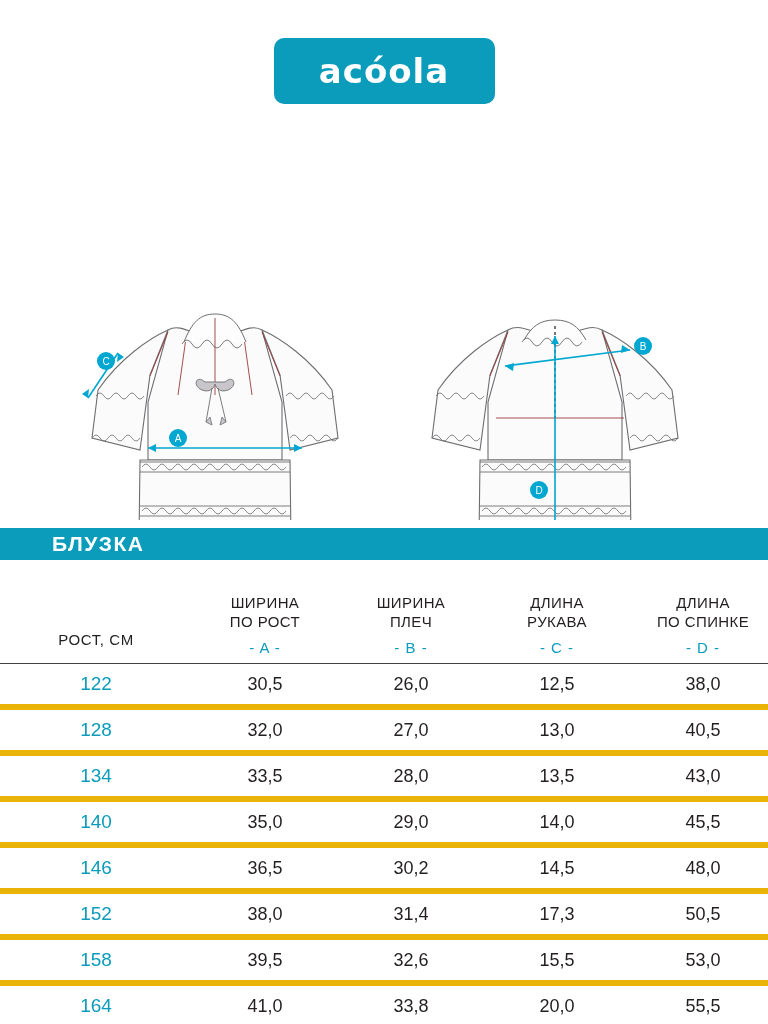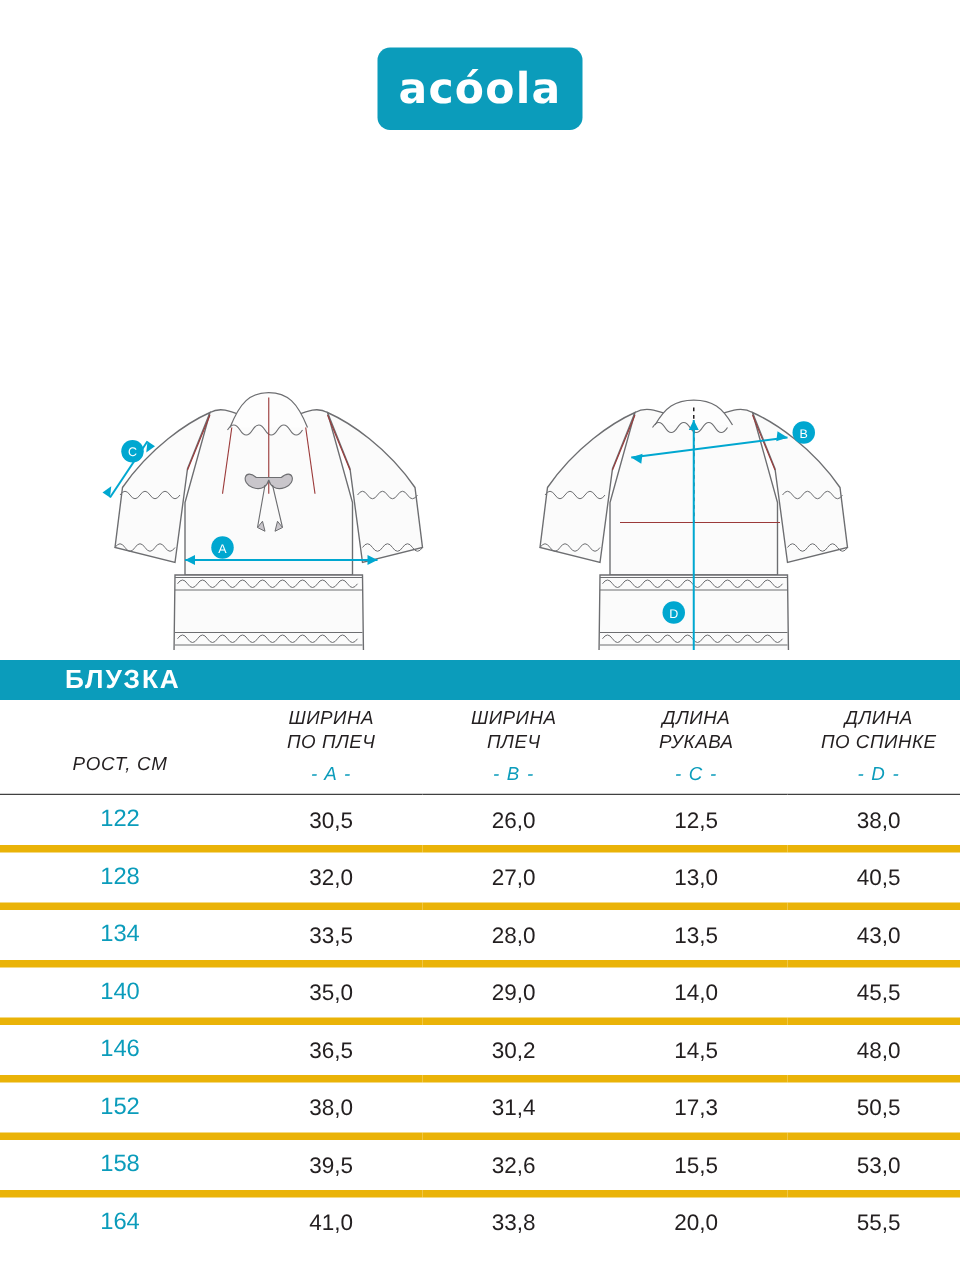--- a/index.html
+++ b/index.html
@@ -19,21 +19,21 @@
   
   .logo-wrap {
     position: absolute;
     top: 38px;
     left: 0;
     width: 768px;
     display: flex;
     justify-content: center;
   }
   .logo-box {
-    width: 164px;
+    width: 221px;
     height: 66px;
     background: #0b9cbb;
     border-radius: 10px;
     display: flex;
     align-items: center;
     justify-content: center;
   }
   .logo-text {
     color: #ffffff;
     font-size: 34px;
@@ -83,28 +83,27 @@
     text-align: center;
     vertical-align: middle;
   }
   th.col-rost {
     width: 190px;
   }
   th.col-m {
     width: 144px;
   }
   .hdr-row th {
-    padding-top: 6px;
+    padding-top: 34px;
     padding-bottom: 6px;
     font-weight: normal;
     font-size: 15px;
     color: #231f20;
     letter-spacing: 0.4px;
     line-height: 1.25;
-    font-style: italic;
   }
   .hdr-sub {
     display: block;
     font-size: 15px;
     letter-spacing: 0.4px;
   }
   .hdr-letter {
     display: block;
     margin-top: 7px;
     color: #0b9cbb;
@@ -276,21 +275,21 @@
   </div>
 
   <table class="size-table">
     <thead>
       <tr class="hdr-row">
         <th class="col-rost">
           <span class="hdr-rost">РОСТ, СМ</span>
         </th>
         <th class="col-m">
           <span class="hdr-sub">ШИРИНА</span>
-          <span class="hdr-sub">ПО ПЛЕЧ</span>
+          <span class="hdr-sub">ПО РОСТ</span>
           <span class="hdr-letter">- A -</span>
         </th>
         <th class="col-m">
           <span class="hdr-sub">ШИРИНА</span>
           <span class="hdr-sub">ПЛЕЧ</span>
           <span class="hdr-letter">- B -</span>
         </th>
         <th class="col-m">
           <span class="hdr-sub">ДЛИНА</span>
           <span class="hdr-sub">РУКАВА</span>

